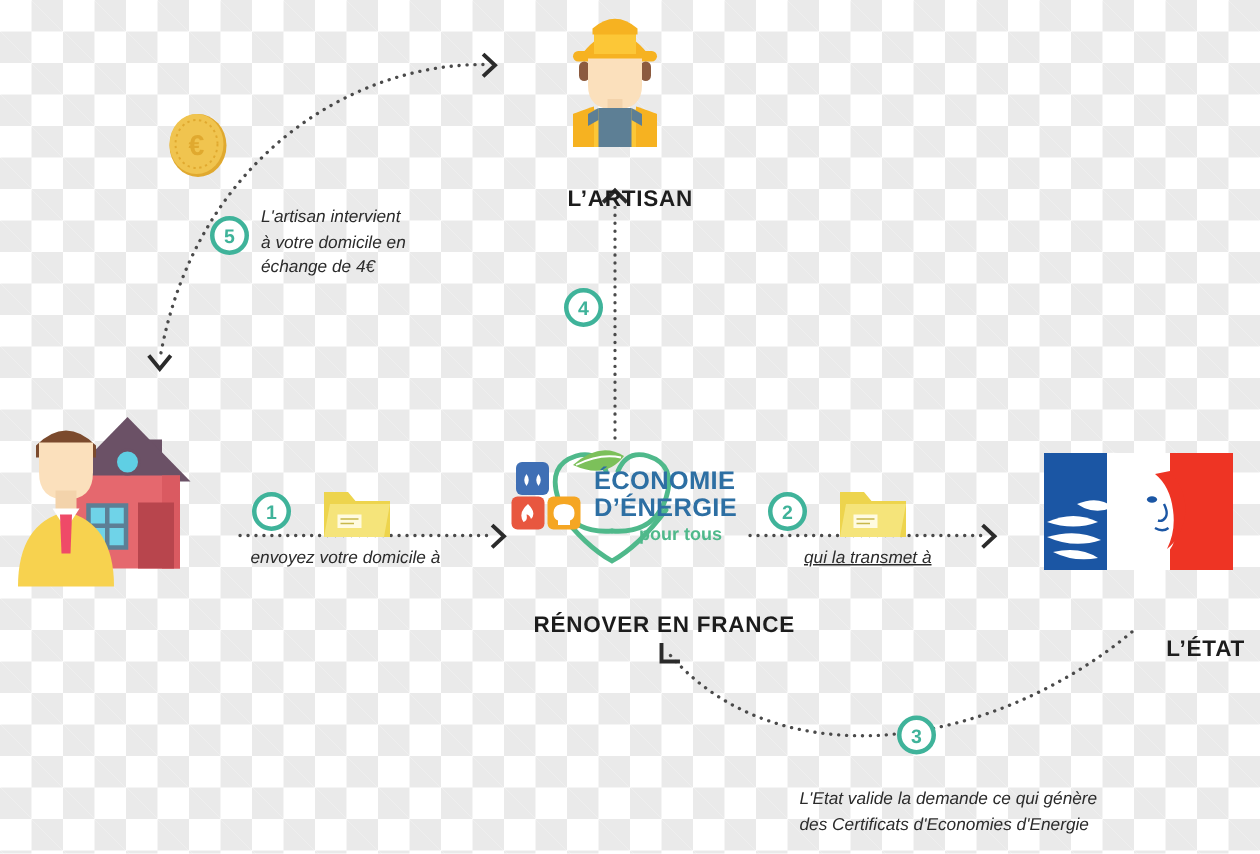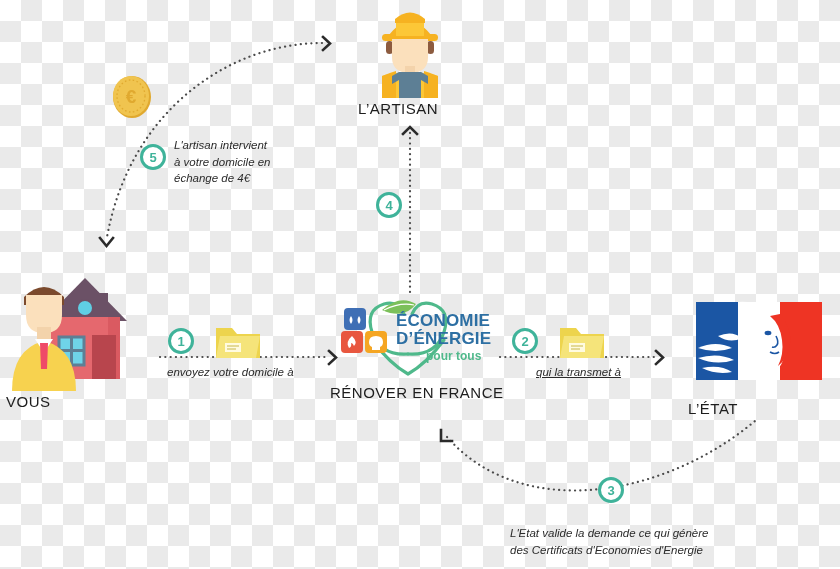--- a/index.html
+++ b/index.html
@@ -14,22 +14,22 @@
     position:relative;width:840px;height:569px;
     background-color:#ffffff;
     background-image:
       linear-gradient(45deg,#eaeaea 25%,transparent 25%,transparent 75%,#eaeaea 75%),
       linear-gradient(45deg,#eaeaea 25%,transparent 25%,transparent 75%,#eaeaea 75%);
     background-size:42px 42px;
     background-position:0 0,21px 21px;
   }
   .node{position:absolute;}
   .node-label{
-    position:absolute;width:100%;text-align:left;
-    font-weight:normal;color:#1d1d1d;letter-spacing:.5px;
+    position:absolute;width:100%;text-align:right;
+    font-weight:bold;color:#1d1d1d;letter-spacing:.5px;margin-top:24px;
   }
   .step-badge{
     position:absolute;width:26px;height:26px;border-radius:50%;
     border:3px solid #3fb39a;background:#ffffff;
     color:#3fb39a;font-weight:bold;font-size:13px;
     display:flex;align-items:center;justify-content:center;
     box-sizing:border-box;
   }
   .step-text{
     position:absolute;font-style:italic;font-size:11.5px;
@@ -114,21 +114,20 @@
 
       <g>
         <path d="M18 32 q20 -20 40 0 v8 h-40 z" fill="#7b4a2d"></path>
         <path d="M20 30 h36 v20 q0 18 -18 18 q-18 0 -18 -18 z" fill="#fbe0bc"></path>
         <rect x="31" y="62" width="14" height="14" fill="#f3d3ab"></rect>
         <path d="M6 126 q0 -42 32 -50 q32 8 32 50 z" fill="#f7d24f"></path>
         <path d="M29 74 h18 l-9 14 z" fill="#ffffff"></path>
         <path d="M34 78 h8 l-1 26 h-6 z" fill="#ef4a68"></path>
       </g>
     </svg>
-    <div class="node-label" style="top:128px;font-size:15px;">VOUS</div>
   </div>
 
   <div class="node" style="left:330px;top:288px;width:200px;height:118px;">
     <svg width="200" height="92" viewBox="0 0 200 92">
 
       <path d="M78 66 q-28 2 -36 -22 q-7 -22 12 -28 q14 -4 20 10" fill="none" stroke="#4fb98b" stroke-width="3.2" stroke-linecap="round"></path>
       <path d="M78 66 q28 2 36 -22 q7 -22 -12 -28 q-14 -4 -20 10" fill="none" stroke="#4fb98b" stroke-width="3.2" stroke-linecap="round"></path>
       <path d="M42 52 q18 24 36 34 q18 -10 36 -34" fill="none" stroke="#4fb98b" stroke-width="3.2" stroke-linecap="round"></path>
 
       <path d="M52 22 q18 -16 34 -6 q-12 16 -34 6 z" fill="#7cc05a"></path>
@@ -183,21 +182,21 @@
   <div class="step-badge" style="left:512px;top:328px;">2</div>
   <svg style="position:absolute;left:558px;top:322px;" width="48" height="40" viewBox="0 0 48 40">
     <path d="M2 6 h16 l5 6 h23 v24 h-44 z" fill="#edd44d"></path>
     <path d="M6 14 h40 l-4 22 h-40 z" fill="#f5e47a"></path>
     <rect x="11" y="21" width="16" height="9" fill="#fffbe0"></rect>
     <path d="M13 24 h12 M13 27 h9" stroke="#c8b84a" stroke-width="1"></path>
   </svg>
   <div class="caption" style="left:536px;top:366px;text-decoration:underline;">qui la transmet à</div>
 
   <div class="step-badge" style="left:598px;top:477px;">3</div>
-  <div class="step-text" style="left:510px;top:525px;">L'Etat valide la demande ce qui génère
+  <div class="step-text" style="left:533px;top:525px;">L'Etat valide la demande ce qui génère
 des Certificats d'Economies d'Energie</div>
 
   <div class="step-badge" style="left:376px;top:192px;">4</div>
 
   <svg style="position:absolute;left:107px;top:72px;" width="50" height="50" viewBox="0 0 50 50">
     <ellipse cx="25" cy="25" rx="19" ry="21" fill="#e0a92f"></ellipse>
     <ellipse cx="24" cy="24" rx="18" ry="20" fill="#f0c44f"></ellipse>
     <ellipse cx="24" cy="24" rx="14" ry="16" fill="none" stroke="#e0a92f" stroke-width="1.3" stroke-dasharray="1.6 2.4"></ellipse>
     <text x="24" y="31" text-anchor="middle" font-family="Liberation Sans, sans-serif" font-size="19" font-weight="bold" fill="#e0a92f">€</text>
   </svg>

